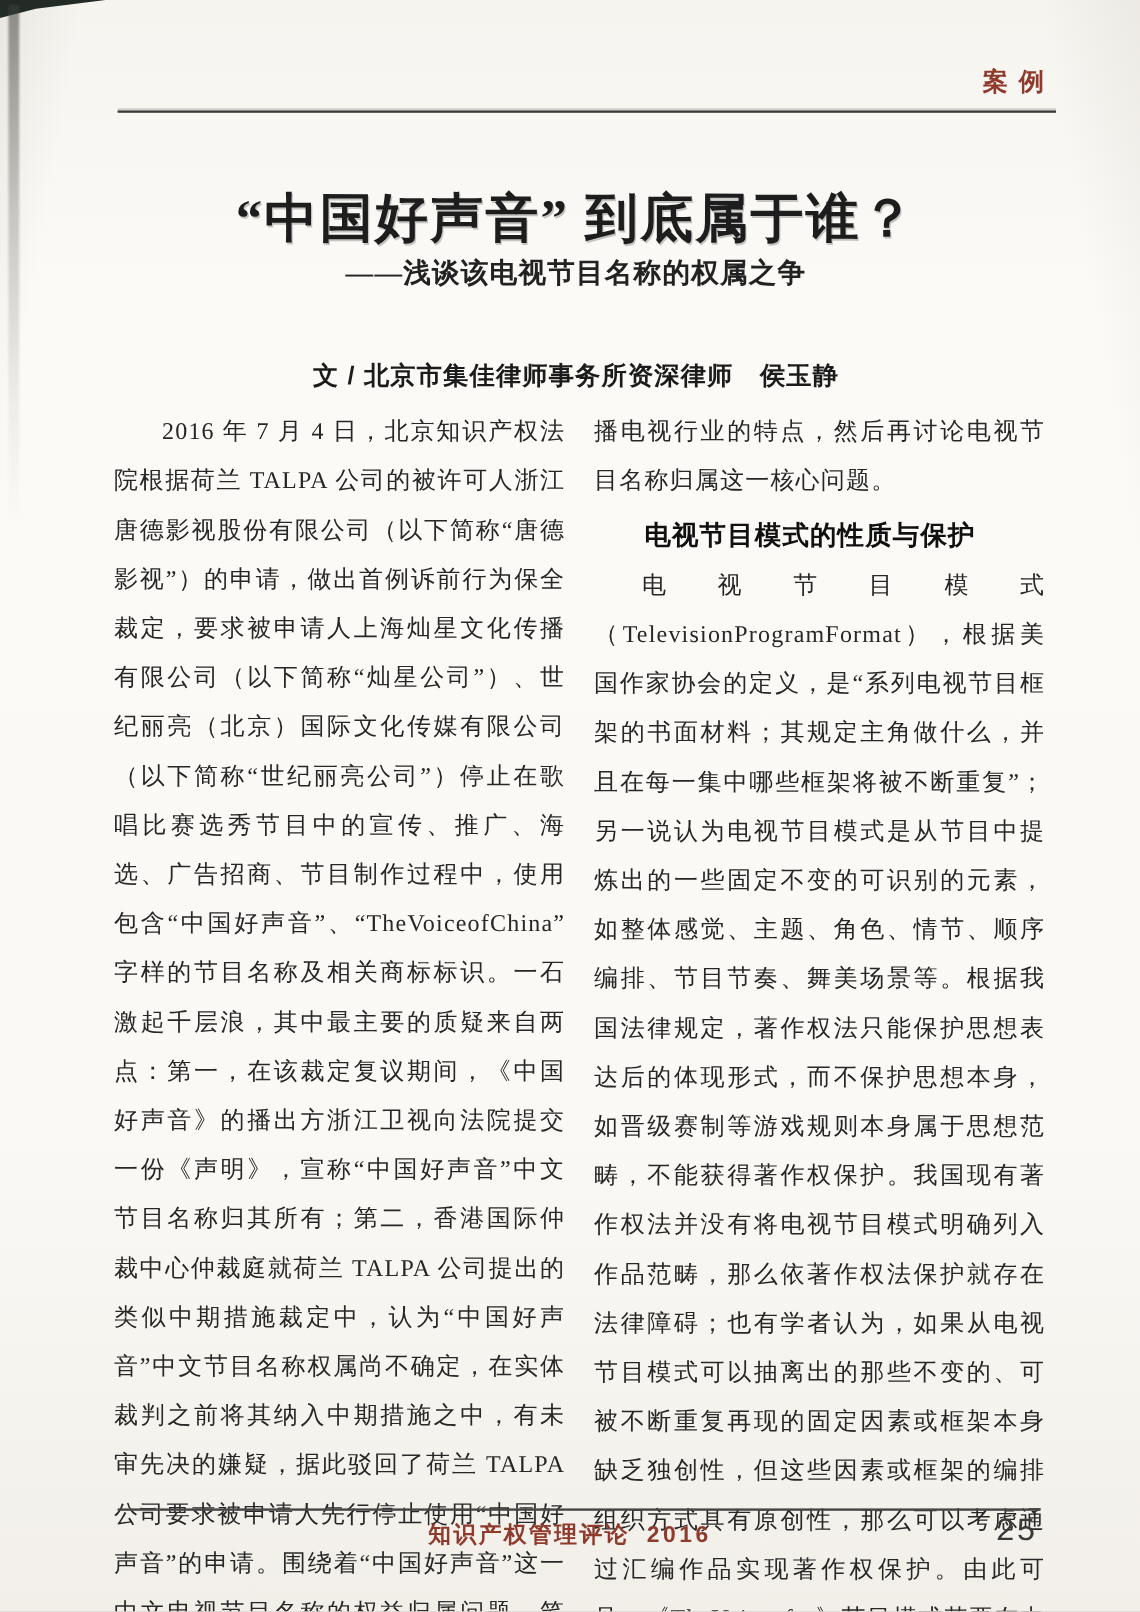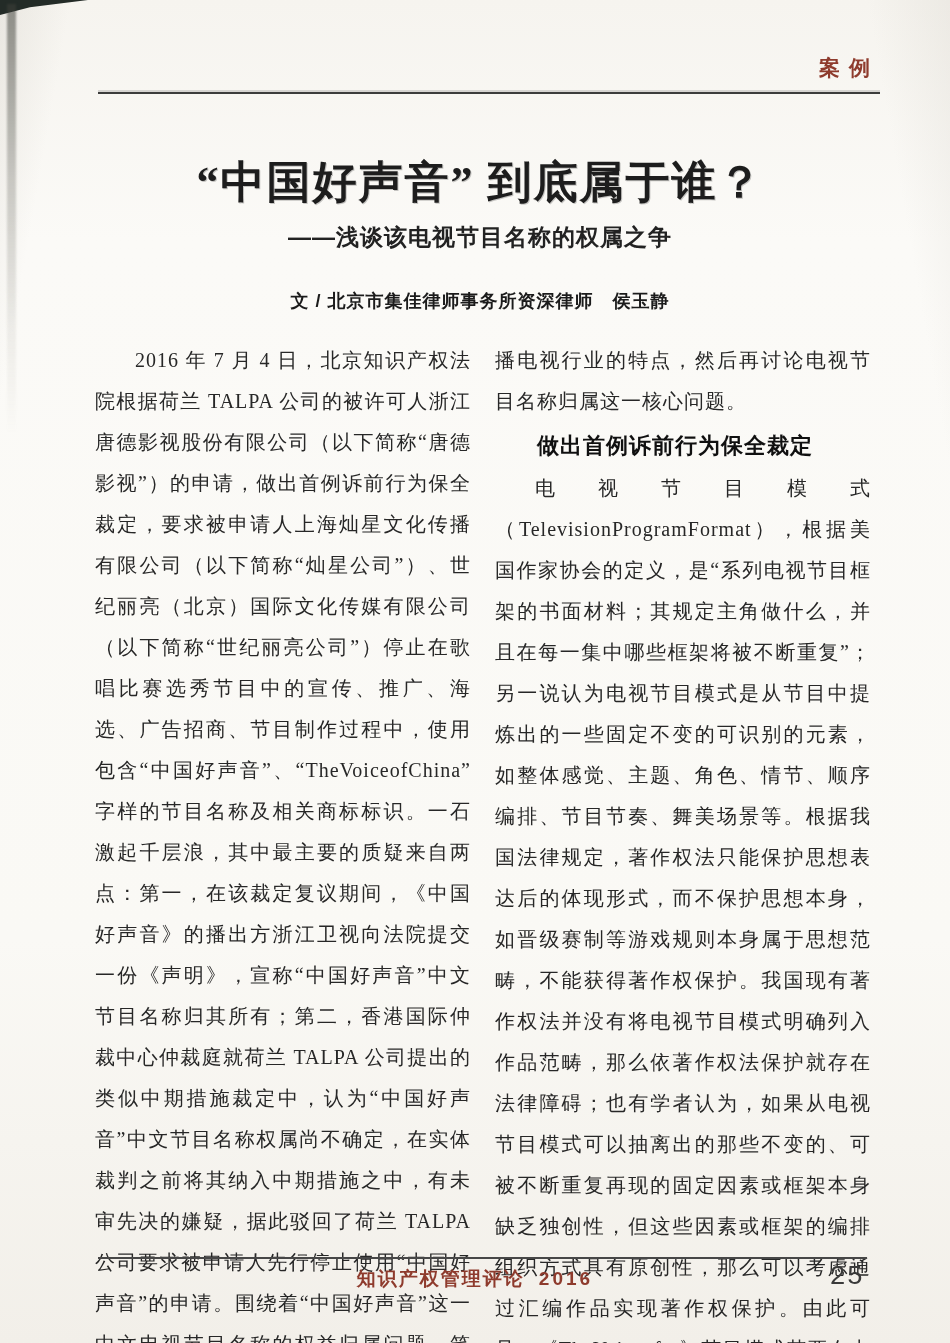--- a/index.html
+++ b/index.html
@@ -61,32 +61,32 @@
   }
   .article-title {
     font-size: 44px;
     font-weight: 900;
     color: #1d1d1d;
     letter-spacing: 2px;
     line-height: 1.15;
     text-shadow: 1px 1px 0 rgba(40,40,40,0.25);
   }
   .article-subtitle {
-    margin-top: 13px;
-    font-family: Liberation Sans, sans-serif;
+    margin-top: 3px;
+    font-family: Liberation Serif, serif;
     font-weight: 700;
     font-size: 23px;
     color: #222;
     letter-spacing: 1px;
   }
   .article-byline {
-    margin-top: 36px;
+    margin-top: 56px;
     font-family: "Liberation Sans", sans-serif;
     font-weight: 700;
-    font-size: 18px;
+    font-size: 21px;
     color: #1b1b1b;
     letter-spacing: 1px;
   }
 
   
   .columns {
     position: absolute; top: 340px; left: 95px;
     width: 776px;
     display: flex;
     gap: 24px;
@@ -152,21 +152,21 @@
     <div class="article-byline">文 / 北京市集佳律师事务所资深律师　侯玉静</div>
   </div>
 
   <div class="columns">
     <div class="col">
       <p>2016 年 7 月 4 日，北京知识产权法院根据荷兰 TALPA 公司的被许可人浙江唐德影视股份有限公司（以下简称“唐德影视”）的申请，做出首例诉前行为保全裁定，要求被申请人上海灿星文化传播有限公司（以下简称“灿星公司”）、世纪丽亮（北京）国际文化传媒有限公司（以下简称“世纪丽亮公司”）停止在歌唱比赛选秀节目中的宣传、推广、海选、广告招商、节目制作过程中，使用包含“中国好声音”、“TheVoiceofChina”字样的节目名称及相关商标标识。一石激起千层浪，其中最主要的质疑来自两点：第一，在该裁定复议期间，《中国好声音》的播出方浙江卫视向法院提交一份《声明》，宣称“中国好声音”中文节目名称归其所有；第二，香港国际仲裁中心仲裁庭就荷兰 TALPA 公司提出的类似中期措施裁定中，认为“中国好声音”中文节目名称权属尚不确定，在实体裁判之前将其纳入中期措施之中，有未审先决的嫌疑，据此驳回了荷兰 TALPA 公司要求被申请人先行停止使用“中国好声音”的申请。围绕着“中国好声音”这一中文电视节目名称的权益归属问题，笔者在此谈谈自己的粗浅见解。</p>
 
     </div>
     <div class="col">
       <p class="no-indent">播电视行业的特点，然后再讨论电视节目名称归属这一核心问题。</p>
-      <div class="section-heading">做出首例诉前行为保全裁定</div>
+      <div class="section-heading">电视节目模式的性质与保护</div>
       <p>电视节目模式（TelevisionProgramFormat），根据美国作家协会的定义，是“系列电视节目框架的书面材料；其规定主角做什么，并且在每一集中哪些框架将被不断重复”；另一说认为电视节目模式是从节目中提炼出的一些固定不变的可识别的元素，如整体感觉、主题、角色、情节、顺序编排、节目节奏、舞美场景等。根据我国法律规定，著作权法只能保护思想表达后的体现形式，而不保护思想本身，如晋级赛制等游戏规则本身属于思想范畴，不能获得著作权保护。我国现有著作权法并没有将电视节目模式明确列入作品范畴，那么依著作权法保护就存在法律障碍；也有学者认为，如果从电视节目模式可以抽离出的那些不变的、可被不断重复再现的固定因素或框架本身缺乏独创性，但这些因素或框架的编排组织方式具有原创性，那么可以考虑通过汇编作品实现著作权保护。由此可见，《TheVoiceof...》节目模式若要在中国获得版权法保护，首先面临着思想表达两分法、非法定权利两个法律障碍，然后还要接受节目元素是否具有独创性、编排组织方式是否具有独创性的双重拷问，在笔者看来，以盲听盲选、导师转椅为特色的《TheVoiceof...》节目模式难以满足在中国获得著作权保护的条件。</p>
     </div>
   </div>
 
   <div class="footer-rule"></div>
   <div class="footer-journal accent">
     <span>知识产权管理评论</span><span class="year">2016</span>
   </div>
   <div class="page-number">25</div>
 

